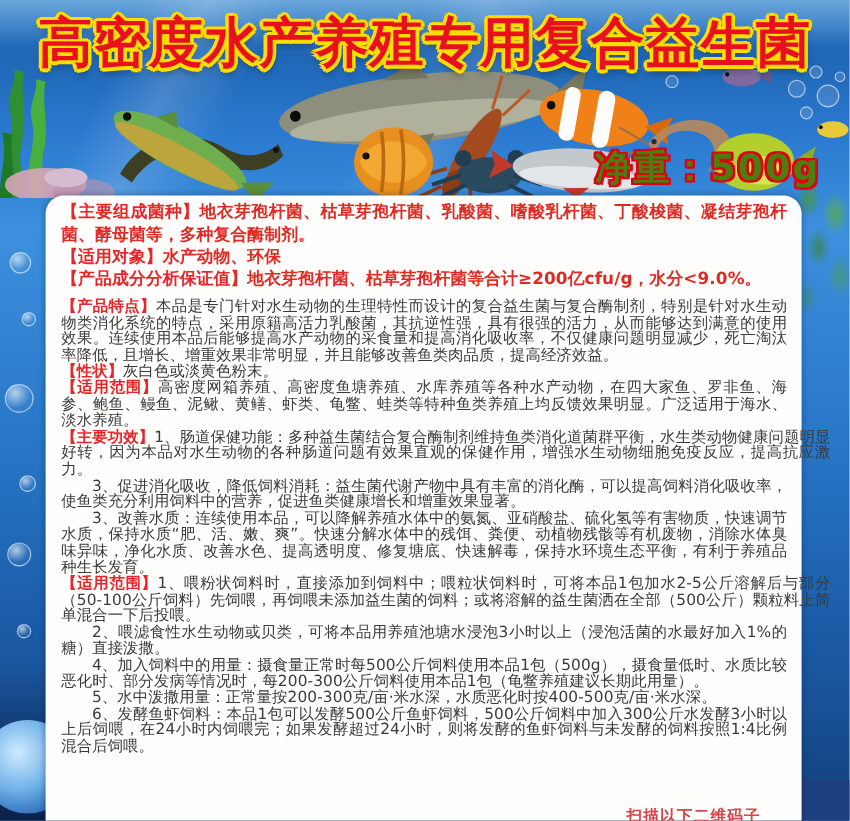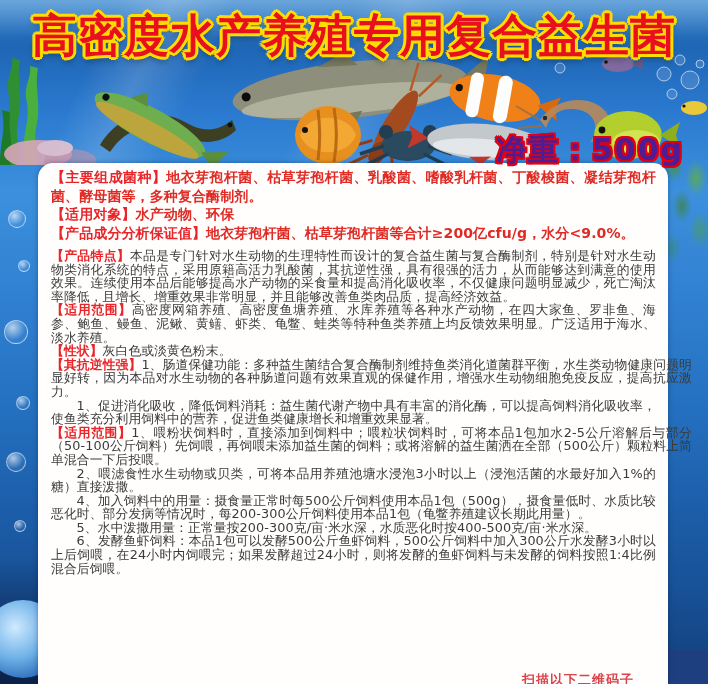--- a/index.html
+++ b/index.html
@@ -18,22 +18,22 @@
   .title{
     position:absolute;left:0;top:6px;width:708px;text-align:center;
     font-size:45px;font-weight:900;letter-spacing:1px;color:#e8101e;white-space:nowrap;
     text-shadow:
       -2px -2px 0 #ffdd00, 2px -2px 0 #ffdd00, -2px 2px 0 #ffdd00, 2px 2px 0 #ffdd00,
       -3px 0 0 #ffdd00, 3px 0 0 #ffdd00, 0 -3px 0 #ffdd00, 0 3px 0 #ffdd00,
       0 5px 6px rgba(0,0,0,.35);
   }
   .collage{position:absolute;left:0;top:50px;width:708px;height:115px;}
   .net-weight{
-    position:absolute;right:24px;top:130px;z-index:5;
-    font-size:30px;font-weight:900;letter-spacing:2px;color:#4c1d95;white-space:nowrap;
+    position:absolute;right:24px;top:120px;z-index:5;
+    font-size:30px;font-weight:900;letter-spacing:2px;color:#4d7c0f;white-space:nowrap;
     text-shadow:
       -2px -2px 0 #e00012, 2px -2px 0 #e00012, -2px 2px 0 #e00012, 2px 2px 0 #e00012,
       -2px 0 0 #e00012, 2px 0 0 #e00012, 0 -2px 0 #e00012, 0 2px 0 #e00012;
   }
   .right-plants{position:absolute;left:662px;top:148px;width:46px;height:130px;
     background:
       radial-gradient(14px 22px at 12px 18px,rgba(70,150,60,.85),rgba(70,150,60,0) 70%),
       radial-gradient(16px 26px at 34px 30px,rgba(95,175,70,.8),rgba(95,175,70,0) 70%),
       radial-gradient(14px 24px at 20px 58px,rgba(60,130,55,.7),rgba(60,130,55,0) 70%),
       radial-gradient(16px 26px at 38px 82px,rgba(80,160,65,.55),rgba(80,160,65,0) 70%),
@@ -193,28 +193,29 @@
       <div class="section intro redbody">
         <p><span class="hdr">【适用对象】</span>水产动物、环保</p>
       </div>
       <div class="section intro redbody gap">
         <p><span class="hdr">【产品成分分析保证值】</span>地衣芽孢杆菌、枯草芽孢杆菌等合计≥200亿cfu/g，水分&lt;9.0%。</p>
       </div>
       <div class="section">
         <p><span class="hdr">【产品特点】</span>本品是专门针对水生动物的生理特性而设计的复合益生菌与复合酶制剂，特别是针对水生动物类消化系统的特点，采用原籍高活力乳酸菌，其抗逆性强，具有很强的活力，从而能够达到满意的使用效果。连续使用本品后能够提高水产动物的采食量和提高消化吸收率，不仅健康问题明显减少，死亡淘汰率降低，且增长、增重效果非常明显，并且能够改善鱼类肉品质，提高经济效益。</p>
       </div>
       <div class="section">
+        <p><span class="hdr">【性状】</span>灰白色或淡黄色粉末。</p>
+      </div>
+      <div class="section">
         <p><span class="hdr">【适用范围】</span>高密度网箱养殖、高密度鱼塘养殖、水库养殖等各种水产动物，在四大家鱼、罗非鱼、海参、鲍鱼、鳗鱼、泥鳅、黄鳝、虾类、龟鳖、蛙类等特种鱼类养殖上均反馈效果明显。广泛适用于海水、淡水养殖。</p>
       </div>
       <div class="section">
-        <p><span class="hdr">【性状】</span>灰白色或淡黄色粉末。</p>
-      </div>
-      <div class="section">
-        <p class="wide"><span class="hdr">【其抗逆性强】</span>1、肠道保健功能：多种益生菌结合复合酶制剂维持鱼类消化道菌群平衡，水生类动物健康问题明显好转，因为本品对水生动物的各种肠道问题有效果直观的保健作用，增强水生动物细胞免疫反应，提高抗应激力。</p>
-        <p class="indent">1、促进消化吸收，降低饲料消耗：益生菌代谢产物中具有丰富的消化酶，可以提高饲料消化吸收率，使鱼类充分利用饲料中的营养，促进鱼类健康增长和增重效果显著。</p>
+        <p class="wide"><span class="hdr">【主要功效】</span>1、肠道保健功能：多种益生菌结合复合酶制剂维持鱼类消化道菌群平衡，水生类动物健康问题明显好转，因为本品对水生动物的各种肠道问题有效果直观的保健作用，增强水生动物细胞免疫反应，提高抗应激力。</p>
+        <p class="indent">3、促进消化吸收，降低饲料消耗：益生菌代谢产物中具有丰富的消化酶，可以提高饲料消化吸收率，使鱼类充分利用饲料中的营养，促进鱼类健康增长和增重效果显著。</p>
+        <p class="indent">3、改善水质：连续使用本品，可以降解养殖水体中的氨氮、亚硝酸盐、硫化氢等有害物质，快速调节水质，保持水质“肥、活、嫩、爽”。快速分解水体中的残饵、粪便、动植物残骸等有机废物，消除水体臭味异味，净化水质、改善水色、提高透明度、修复塘底、快速解毒，保持水环境生态平衡，有利于养殖品种生长发育。</p>
       </div>
       <div class="section">
         <p class="wide"><span class="hdr">【适用范围】</span>1、喂粉状饲料时，直接添加到饲料中；喂粒状饲料时，可将本品1包加水2-5公斤溶解后与部分（50-100公斤饲料）先饲喂，再饲喂未添加益生菌的饲料；或将溶解的益生菌洒在全部（500公斤）颗粒料上简单混合一下后投喂。</p>
         <p class="indent">2、喂滤食性水生动物或贝类，可将本品用养殖池塘水浸泡3小时以上（浸泡活菌的水最好加入1%的糖）直接泼撒。</p>
         <p class="indent">4、加入饲料中的用量：摄食量正常时每500公斤饲料使用本品1包（500g），摄食量低时、水质比较恶化时、部分发病等情况时，每200-300公斤饲料使用本品1包（龟鳖养殖建议长期此用量）。</p>
         <p class="indent">5、水中泼撒用量：正常量按200-300克/亩·米水深，水质恶化时按400-500克/亩·米水深。</p>
         <p class="indent">6、发酵鱼虾饲料：本品1包可以发酵500公斤鱼虾饲料，500公斤饲料中加入300公斤水发酵3小时以上后饲喂，在24小时内饲喂完；如果发酵超过24小时，则将发酵的鱼虾饲料与未发酵的饲料按照1:4比例混合后饲喂。</p>
       </div>
     </div>
 </div>

